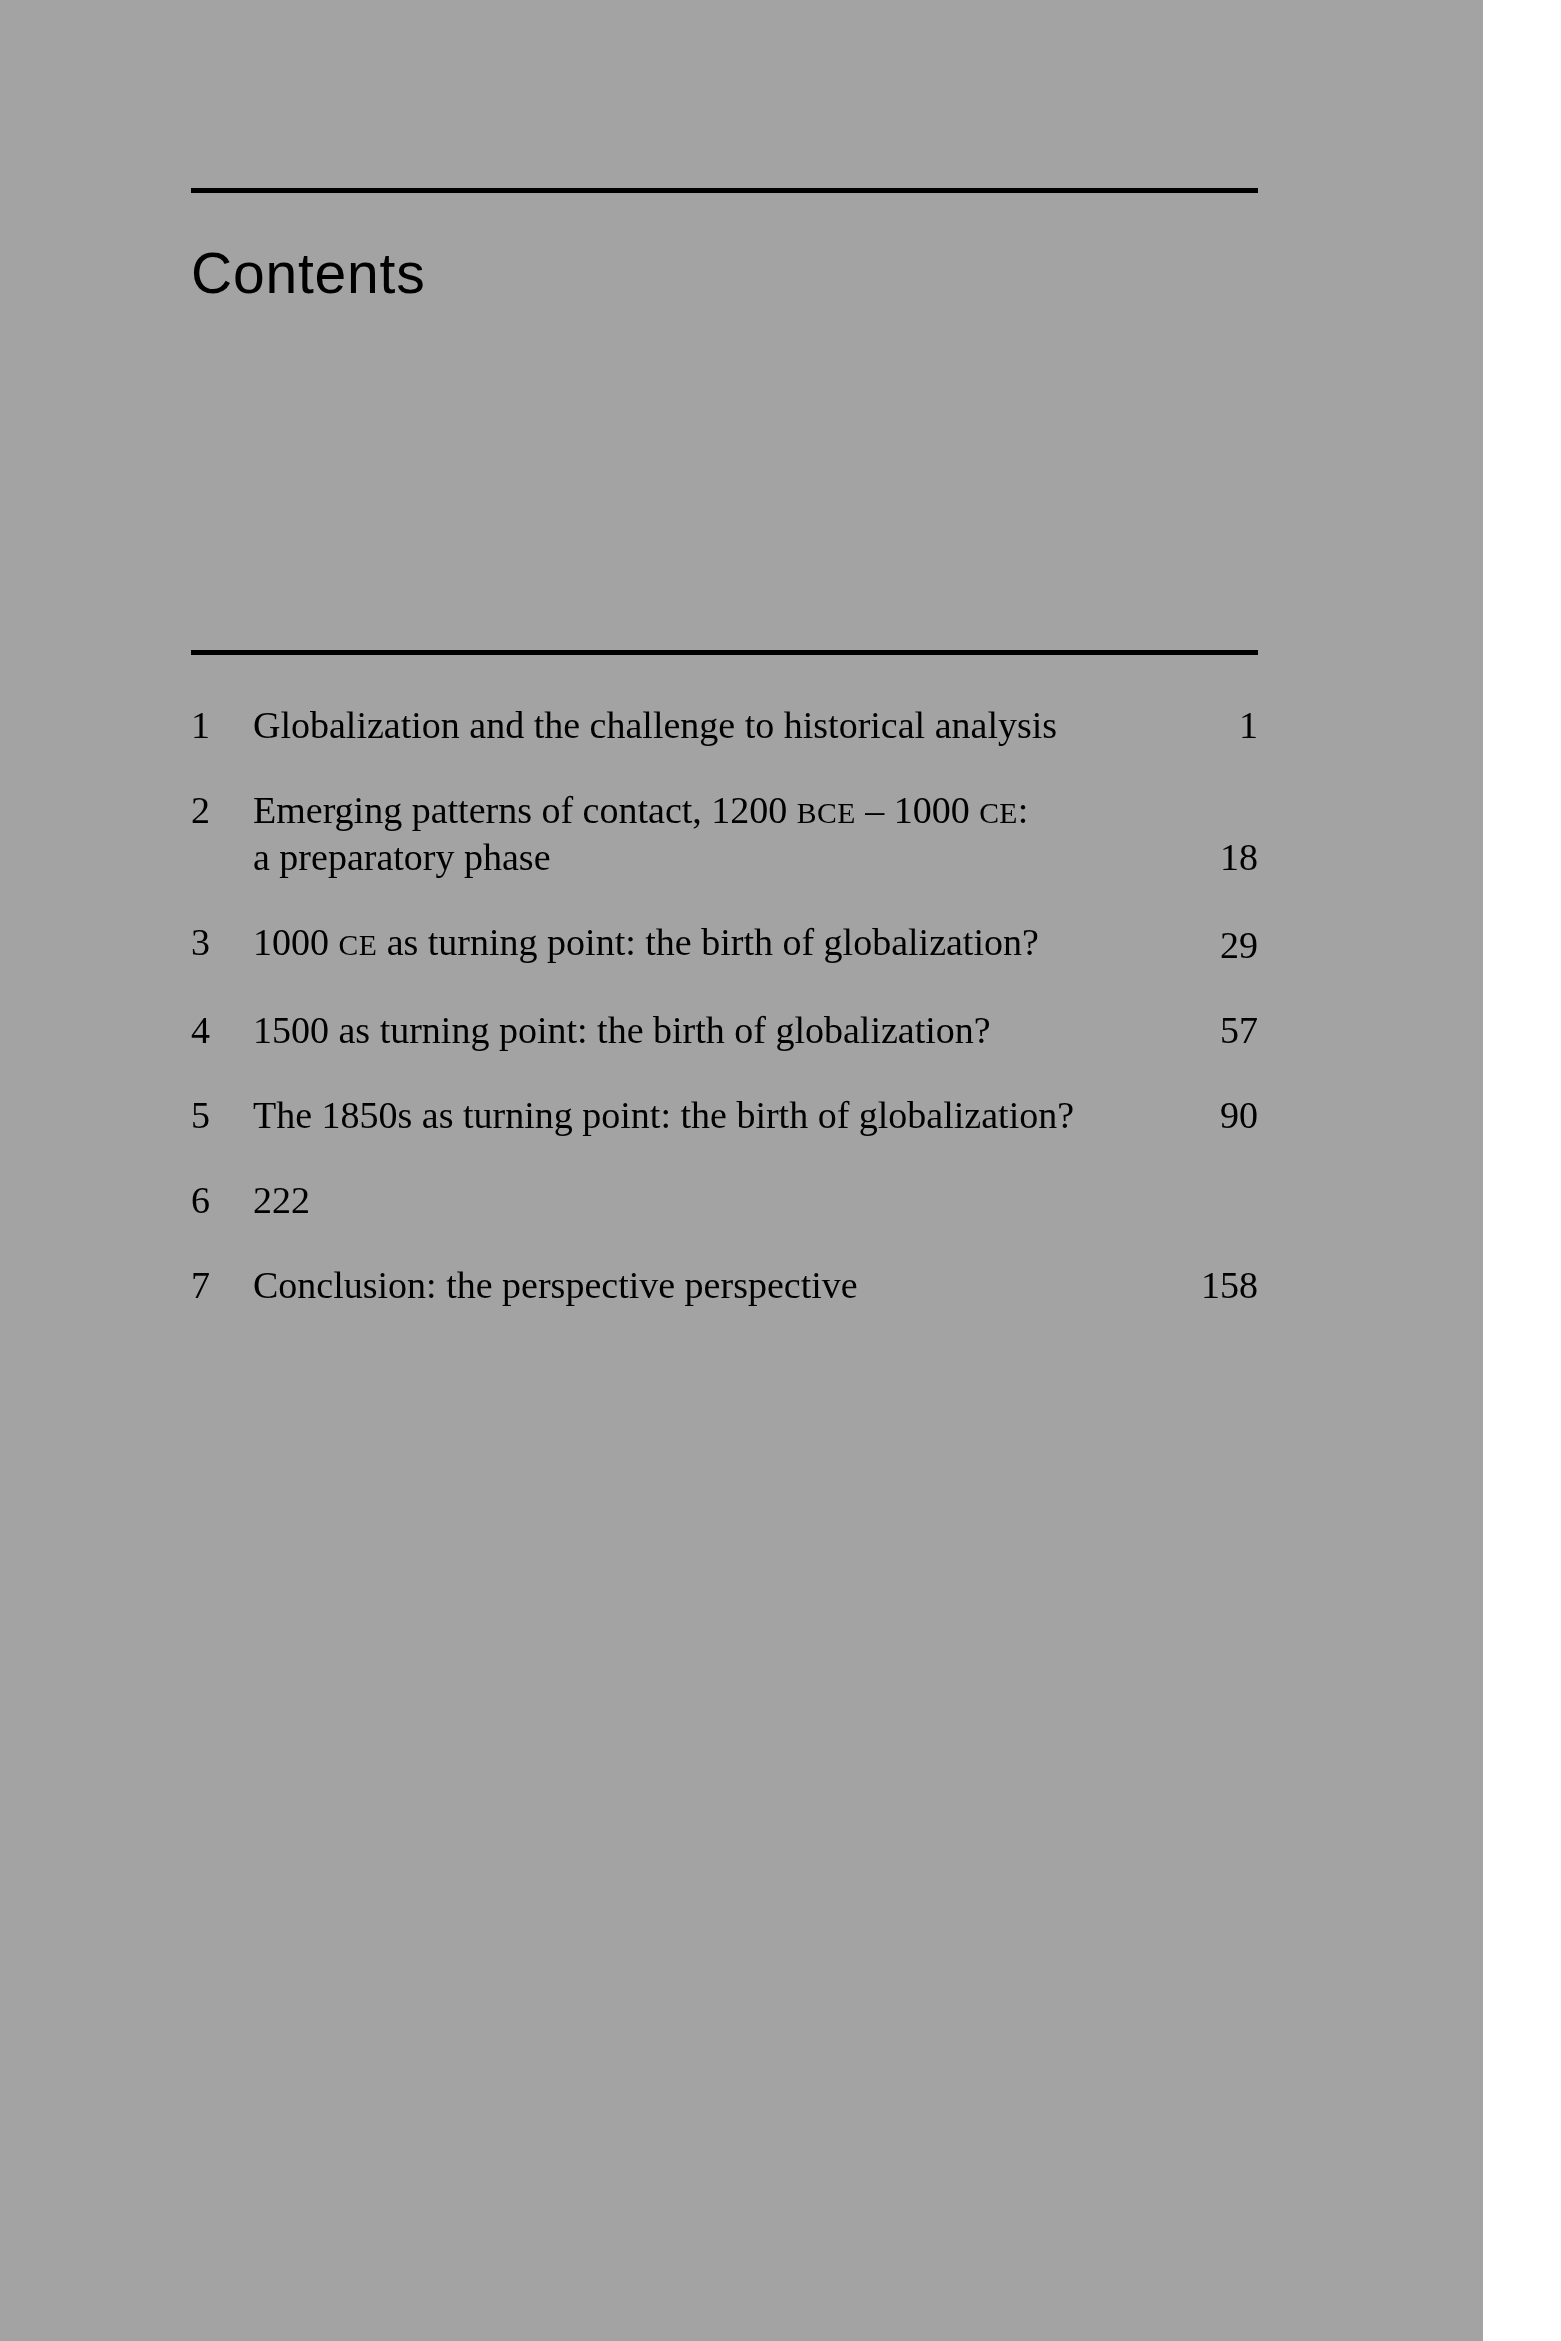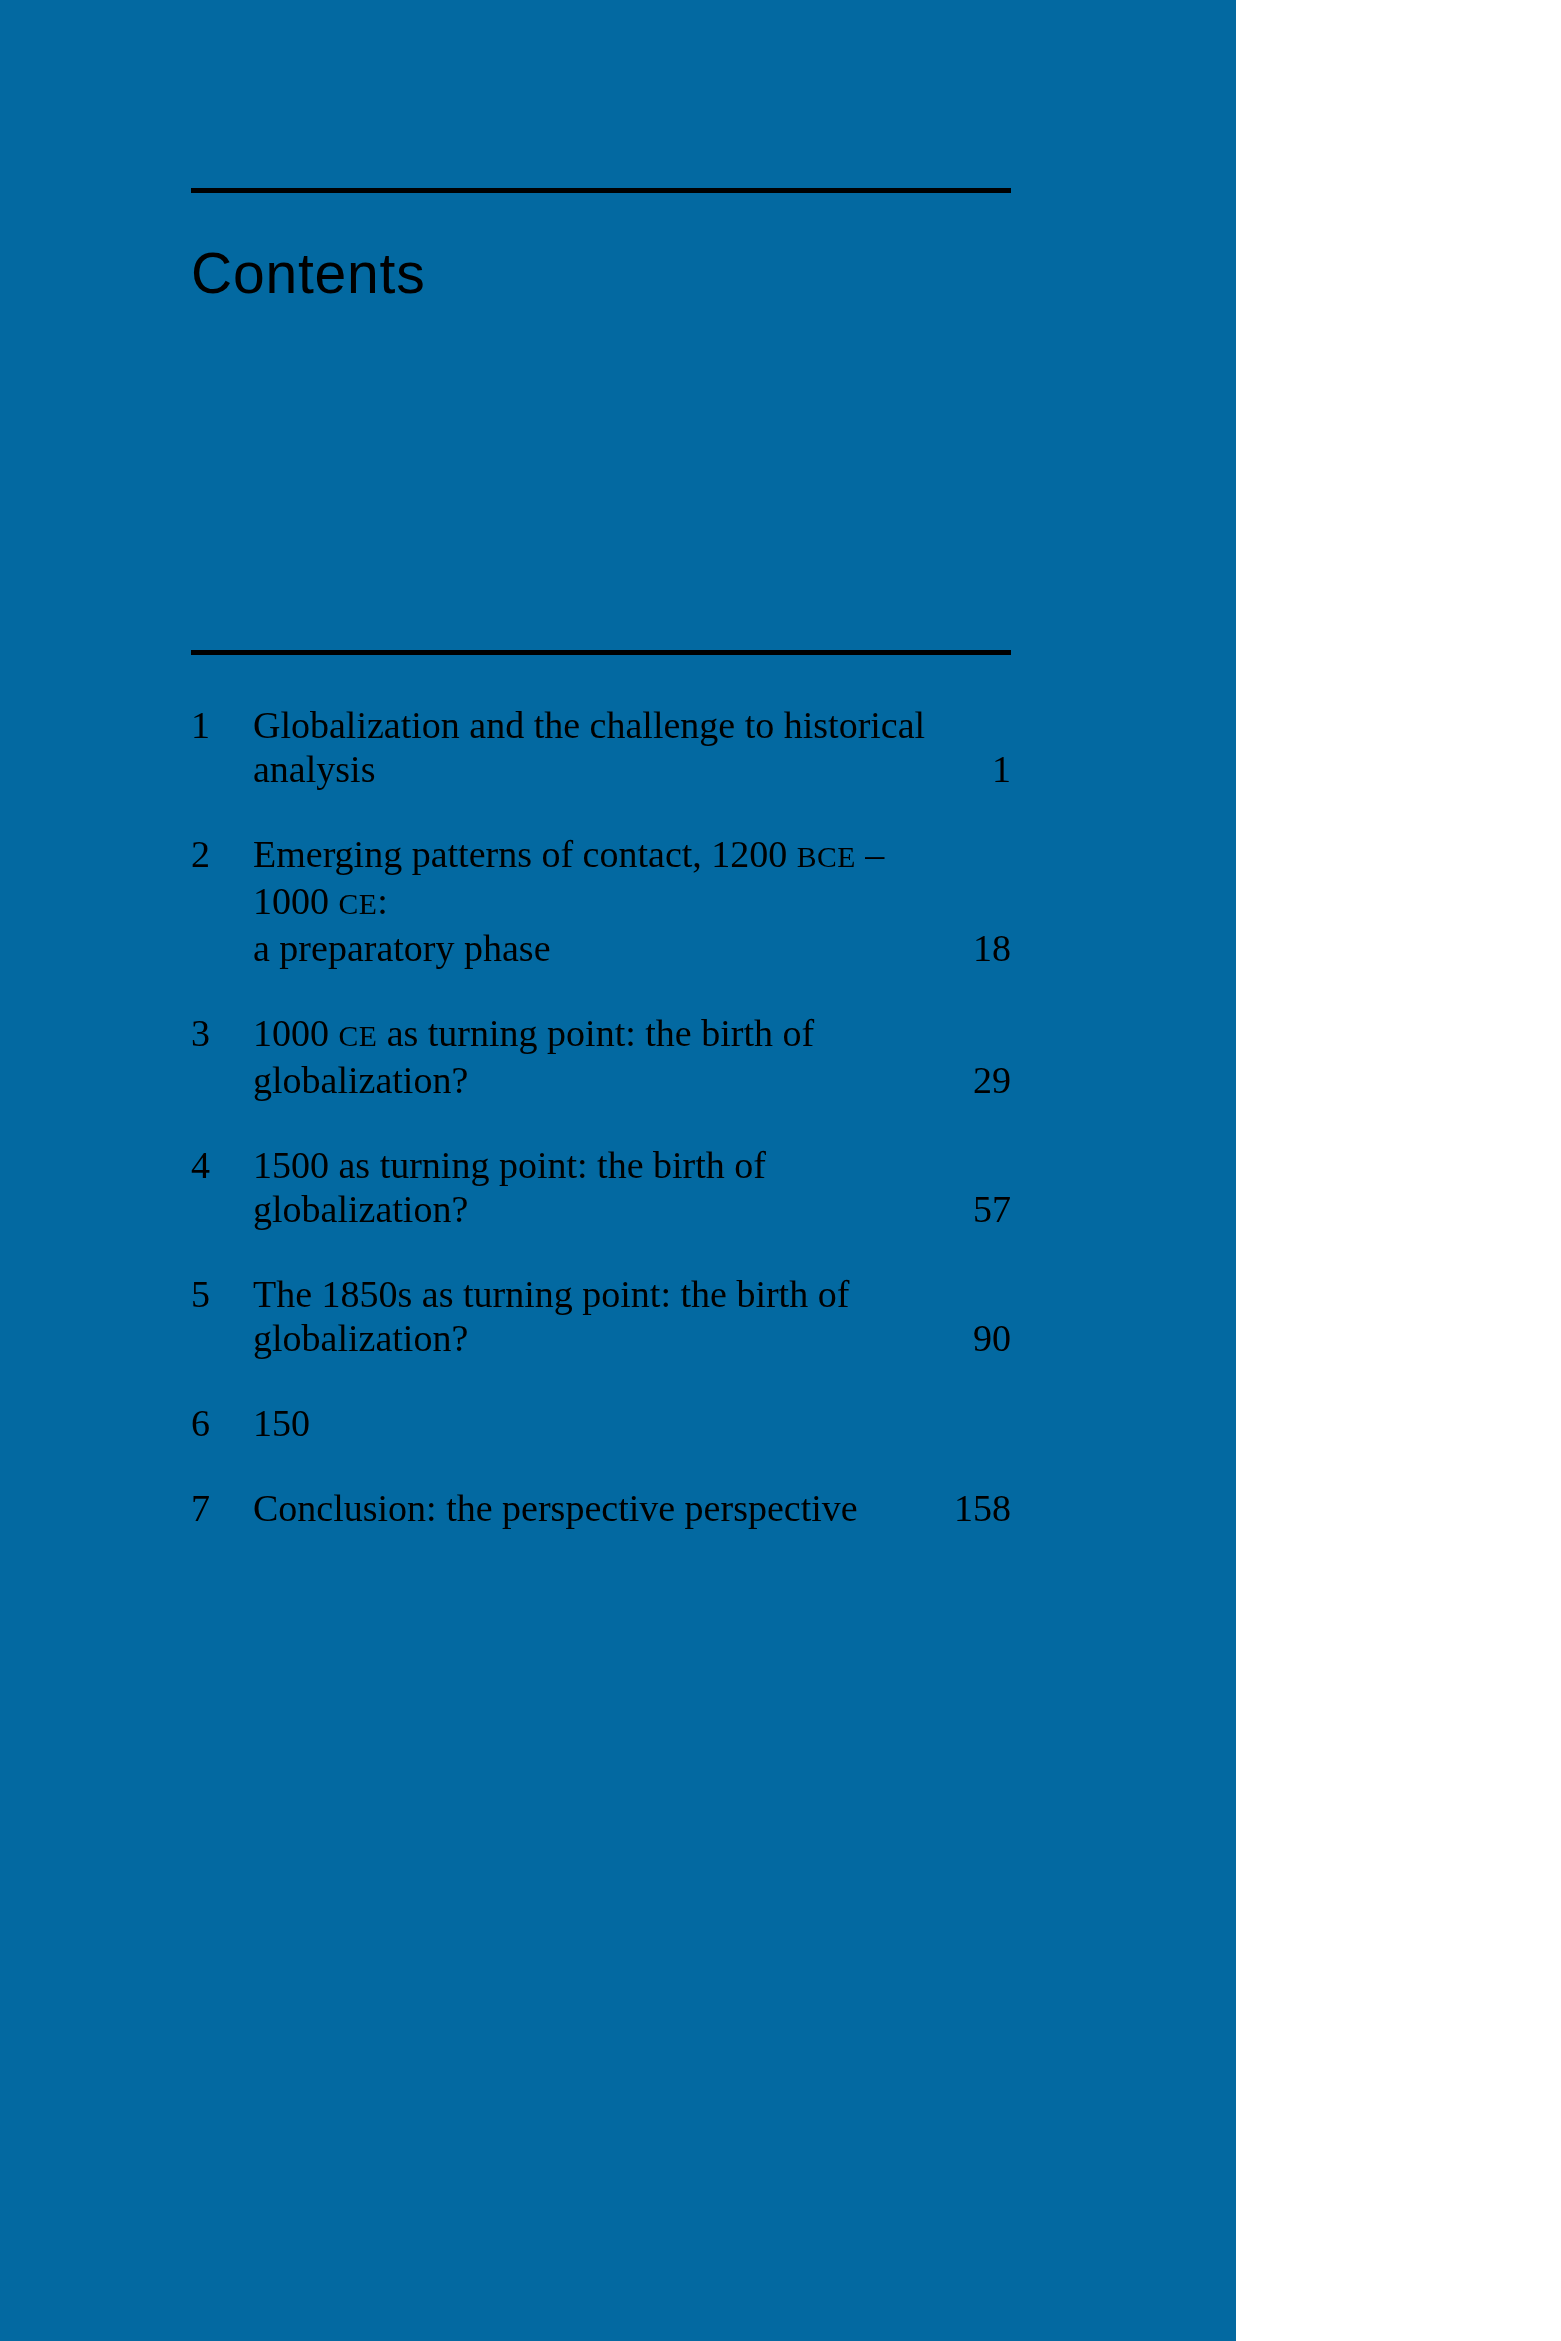--- a/index.html
+++ b/index.html
@@ -3,23 +3,23 @@
 <meta charset="utf-8">
 <title>Contents</title>
 <style>
   html, body {
     margin: 0;
     padding: 0;
     background: #ffffff;
   }
   .page {
     position: relative;
-    width: 1236px;
+    width: 1483px;
     height: 2342px;
-    background: #0369a1;
+    background: #a3a3a3;
     color: #000000;
     box-sizing: border-box;
     padding: 0 225px 8px 191px;
     font-family: "Liberation Serif", serif;
     overflow: hidden;
   }
   .rule {
     border: none;
     margin: 0;
     border-top: 5.1px solid #000000;
@@ -106,21 +106,21 @@
       </div>
       <div class="toc-row">
         <div class="toc-num">5</div>
         <div class="toc-title">
           <div class="toc-entry-line"><span>The 1850s as turning point: the birth of globalization?</span></div>
         </div>
         <div class="toc-page toc-page-label">90</div>
       </div>
       <div class="toc-row">
         <div class="toc-num">6</div>
-        <div class="toc-page toc-page-label">150</div>
+        <div class="toc-page toc-page-label">222</div>
       </div>
       <div class="toc-row">
         <div class="toc-num">7</div>
         <div class="toc-title">
           <div class="toc-entry-line"><span>Conclusion: the perspective perspective</span></div>
         </div>
         <div class="toc-page toc-page-label">158</div>
       </div>
     </div>
 </div>

